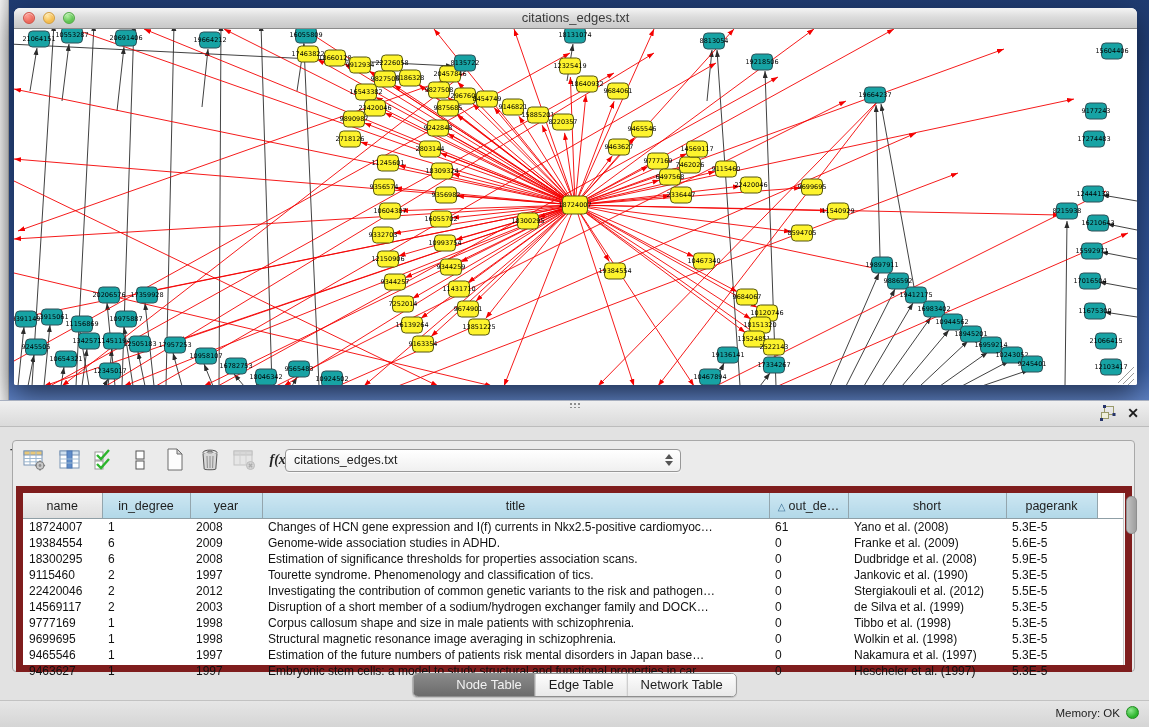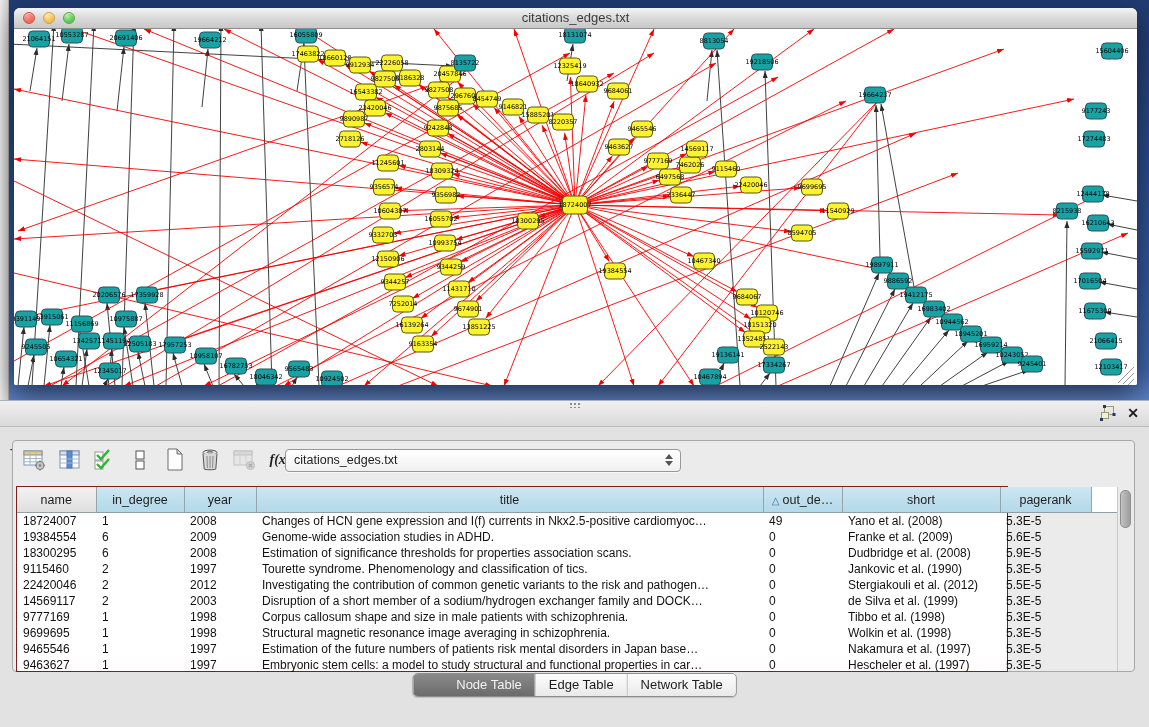--- a/index.html
+++ b/index.html
@@ -48,22 +48,22 @@
   .tbtn{width:28px;height:26px;display:flex;align-items:center;justify-content:center;}
   .fx{font-family:"Liberation Serif",serif;font-style:italic;font-weight:bold;font-size:14px;color:#222;}
   .combo{position:absolute;left:272px;top:8px;width:396px;height:23px;box-sizing:border-box;
     border:1px solid #979797;border-radius:4px;background:linear-gradient(180deg,#ffffff,#f0f0f0);
     font-size:12.5px;color:#222;line-height:21px;padding-left:8px;box-shadow:0 1px 1px rgba(255,255,255,.7);}
   .combo .arrows{position:absolute;right:7px;top:4px;display:flex;flex-direction:column;gap:2px;}
   .combo .arrows i{display:block;width:0;height:0;border-left:4px solid transparent;border-right:4px solid transparent;}
   .arr-up{border-bottom:5px solid #555;}
   .arr-dn{border-top:5px solid #555;}
 
-  .tablezone{position:absolute;left:3px;top:45px;width:992px;height:186px;box-sizing:border-box;
-    border:1px solid #7f1d1d;background:#fff;display:flex;}
+  .tablezone{position:absolute;left:3px;top:45px;width:1116px;height:186px;box-sizing:border-box;
+    border:7px solid #7f1d1d;background:#fff;display:flex;}
   table.grid{border-collapse:collapse;table-layout:fixed;width:1100px;font-size:12px;color:#111;}
   table.grid th{height:23px;font-weight:normal;font-size:12.5px;color:#1d1d1d;text-align:center;
     background:linear-gradient(180deg,#cde6f2,#b2d8e8);border-right:1px solid #93a5ad;border-bottom:1px solid #8f9fa6;overflow:hidden;white-space:nowrap;}
   table.grid th.th-name{background:linear-gradient(180deg,#f3f3f3,#dedede);}
   table.grid th.th-fill{background:#fff;border-right:none;}
   table.grid td{height:16px;padding:0 2px 0 6px;white-space:nowrap;overflow:hidden;line-height:16px;}
   .sort-tri{color:#3a6f96;font-size:10px;margin-right:3px;}
   .vscroll{width:14px;background:#f7f7f7;border-left:1px solid #c9c9c9;position:relative;}
   .vthumb{position:absolute;left:2px;top:3px;width:9px;height:36px;border-radius:5px;
     background:linear-gradient(90deg,#c2c2c2,#9e9e9e);border:1px solid #8f8f8f;}
@@ -623,21 +623,21 @@
             <th>pagerank</th>
             <th class="th-fill"></th>
           </tr>
         </thead>
         <tbody id="rows">
             <tr>
               <td>18724007</td>
               <td>1</td>
               <td>2008</td>
               <td>Changes of HCN gene expression and I(f) currents in Nkx2.5-positive cardiomyoc…</td>
-              <td>49</td>
+              <td>61</td>
               <td>Yano et al. (2008)</td>
               <td>5.3E-5</td>
               <td></td>
             </tr>
             <tr>
               <td>19384554</td>
               <td>6</td>
               <td>2009</td>
               <td>Genome-wide association studies in ADHD.</td>
               <td>0</td>
@@ -732,13 +732,19 @@
       </div>
     </div>
   </div>
 
   <div class="tabbar">
     <div class="tab active">Node Table</div>
     <div class="tab">Edge Table</div>
     <div class="tab">Network Table</div>
   </div>
 
+  <div class="statusbar">
+    <div class="mem">
+      <span>Memory: OK</span>
+      <span class="memdot"></span>
+    </div>
+  </div>
 </div>
 
 </body></html>

